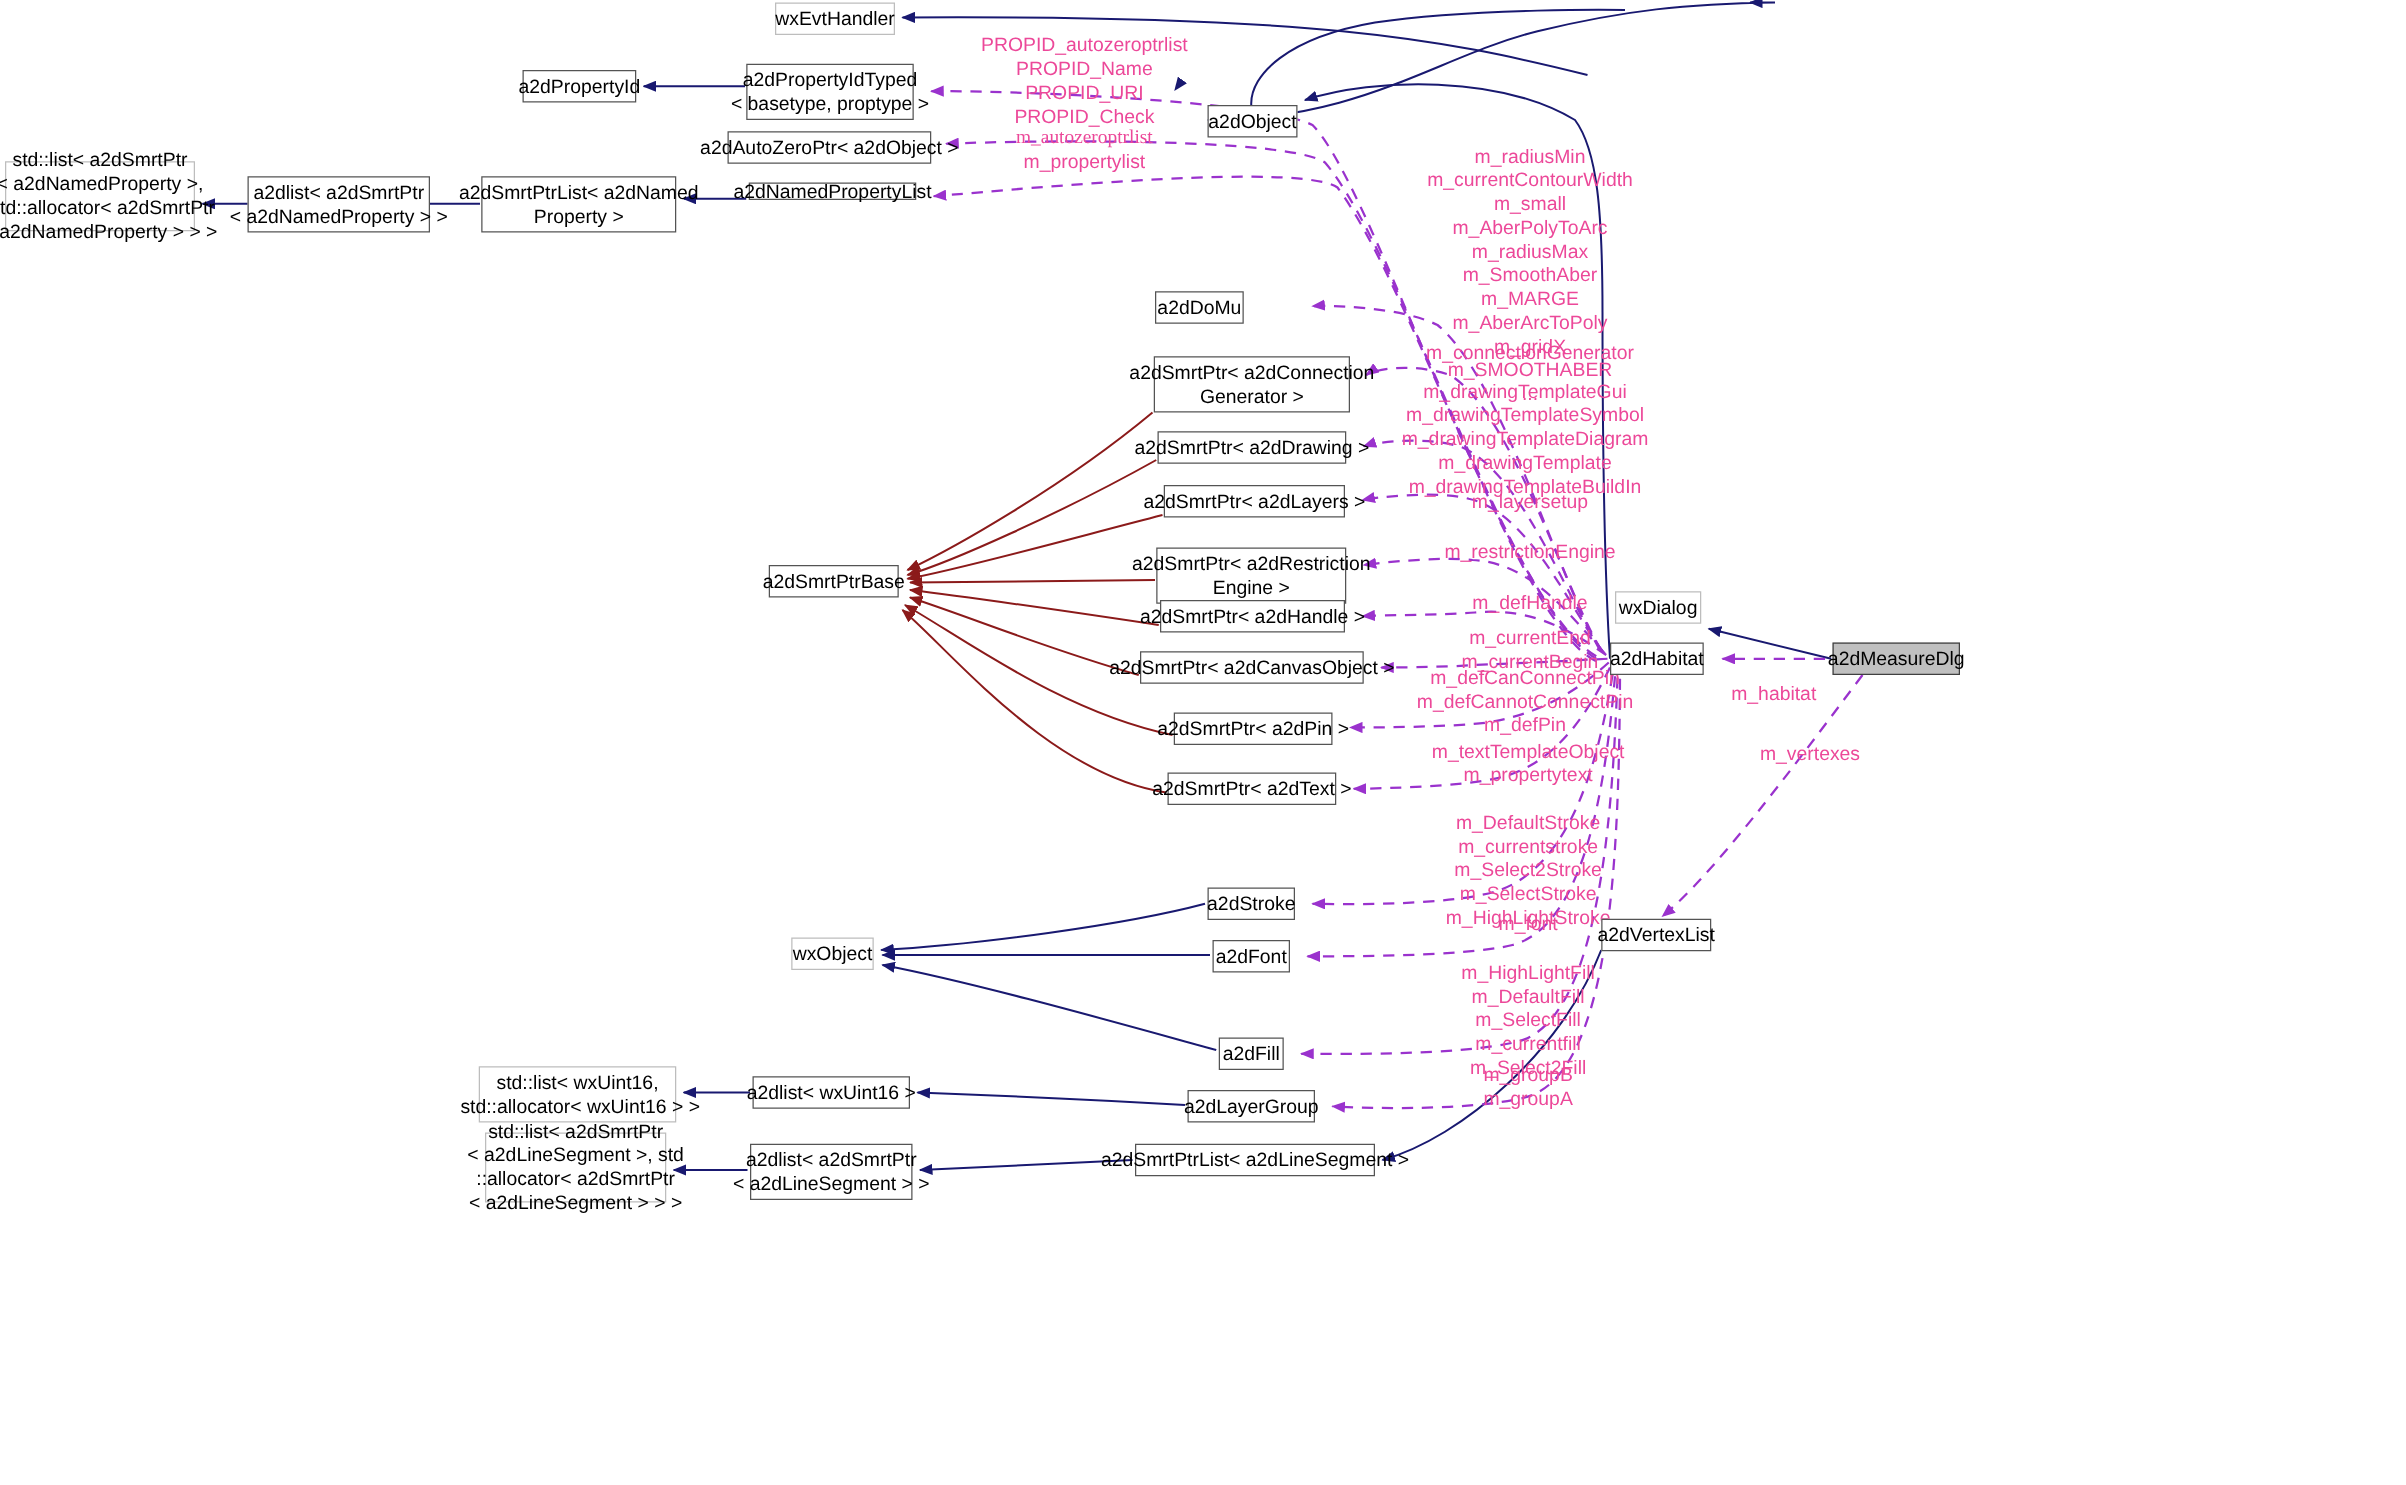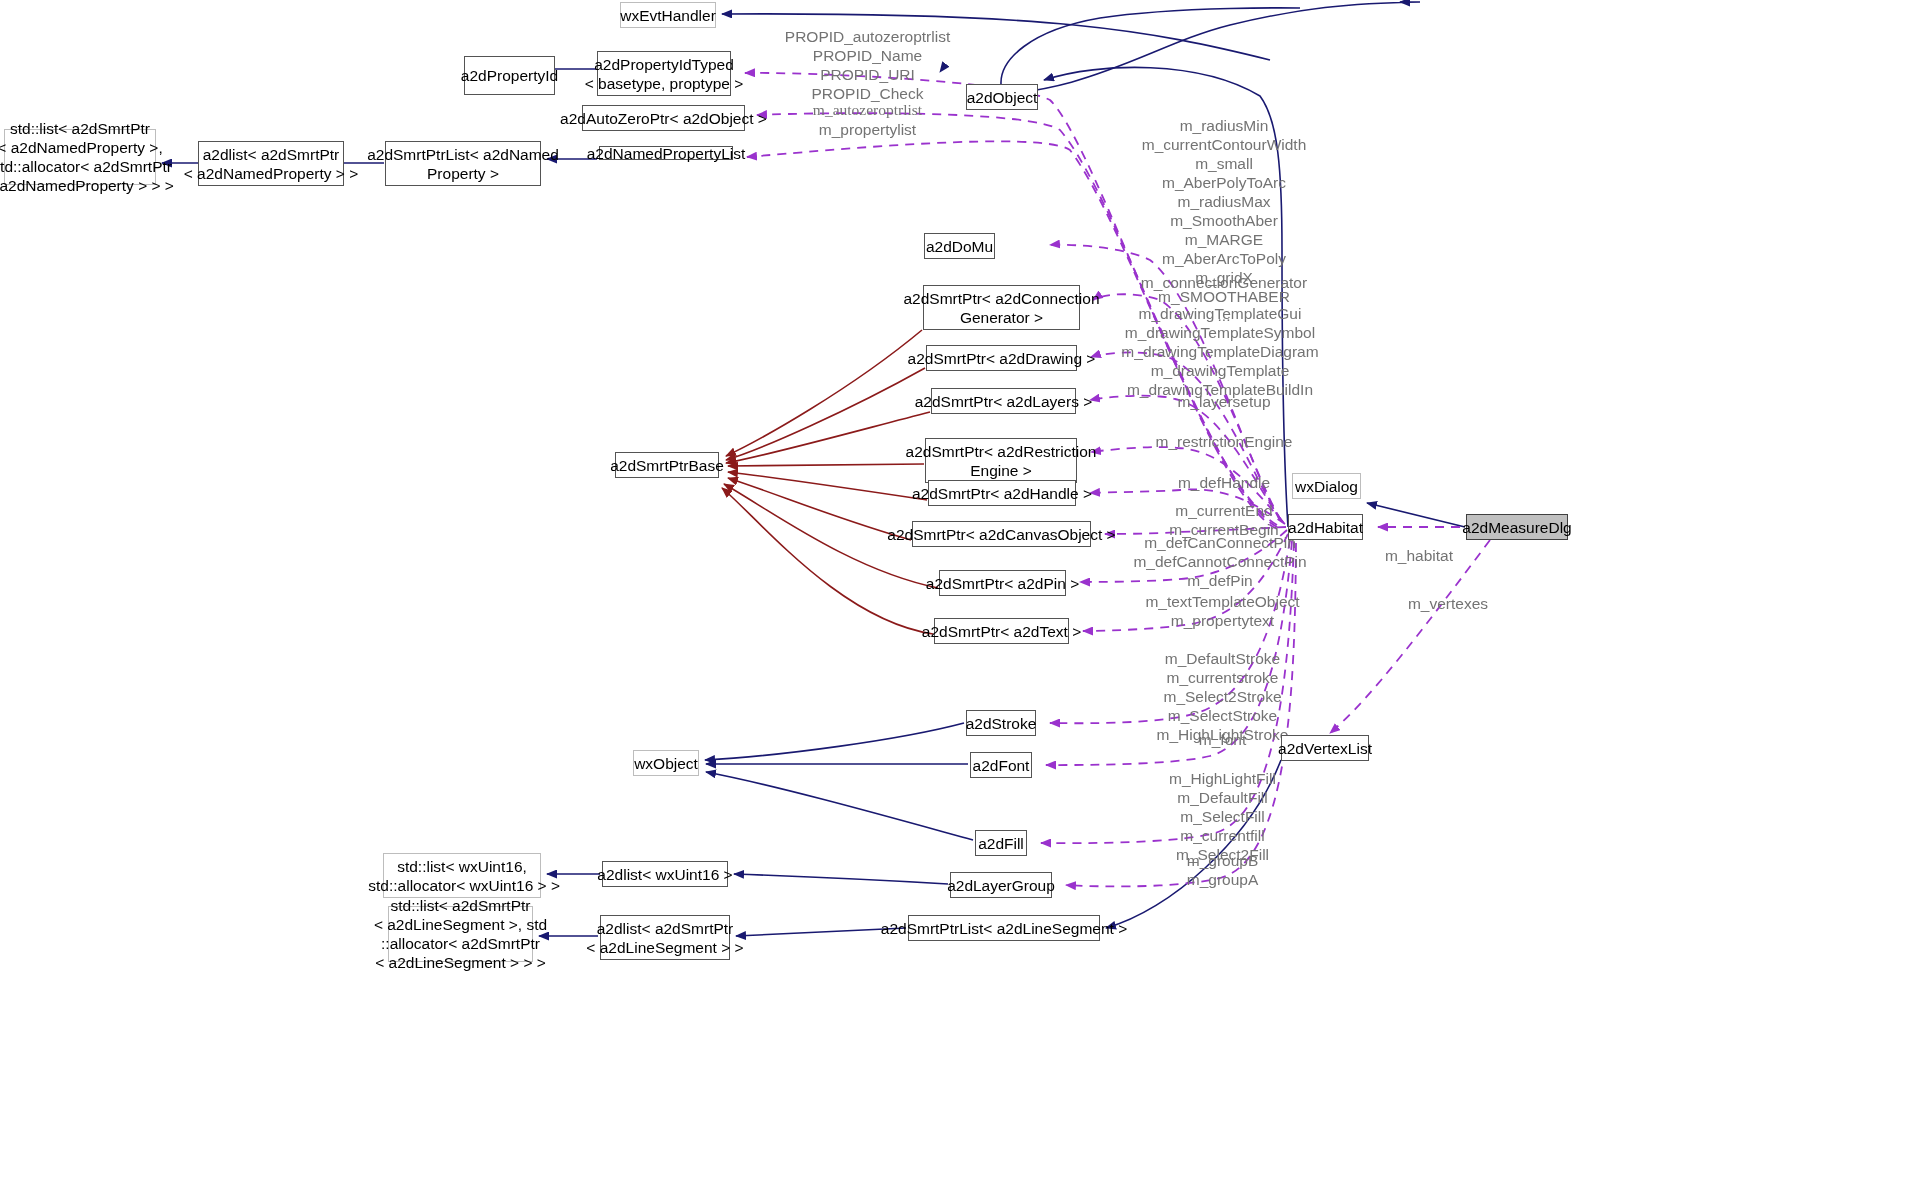--- a/index.html
+++ b/index.html
@@ -27,21 +27,21 @@
     white-space:pre;
     letter-spacing:0px;
     z-index:3;
   }
   .node.pale{border-color:#bdbdbd;}
   .node.current{background:#c0c0c0;border-color:#404040;}
   .edgelabel{
     position:absolute;
     font-size:15.5px;
     line-height:19px;
-    color:#737373;
+    color:#ec4899;
     text-align:center;
     white-space:pre;
     z-index:2;
   }
 </style>
 </head>
 <body>
 
 <div id="diagram">
 
@@ -108,21 +108,21 @@
       <path d="M1290,540 C1280,600 1260,690 1200,712 C1160,726 1060,723 1050,723"></path>
       <path d="M1292,541 C1285,620 1270,740 1210,756 C1170,766 1060,765 1046,765"></path>
       <path d="M1294,542 C1290,650 1280,815 1215,833 C1170,845 1060,843 1041,843"></path>
       <path d="M1296,543 C1295,680 1290,860 1220,878 C1170,890 1080,886 1066,885"></path>
       <path d="M1460,527 L1378,527"></path>
       <path d="M1490,540 C1430,620 1370,700 1330,733"></path>
     </g>
   </svg>
 
   <div class="node pale" style="left: 620px; top: 2px; width: 96px; height: 26px;"><span>wxEvtHandler</span></div>
-  <div class="node" style="left: 418px; top: 56px; width: 91px; height: 39px; margin-left: 46px;"><span>a2dPropertyId</span></div>
+  <div class="node" style="left: 418px; top: 56px; width: 91px; height: 26px;"><span>a2dPropertyId</span></div>
   <div class="node" style="left: 597px; top: 51px; width: 134px; height: 45px;"><span>a2dPropertyIdTyped
 &lt; basetype, proptype &gt;</span></div>
   <div class="node" style="left: 582px; top: 105px; width: 163px; height: 26px;"><span>a2dAutoZeroPtr&lt; a2dObject &gt;</span></div>
   <div class="node pale" style="left: 4px; top: 129px; width: 152px; height: 56px;"><span>std::list&lt; a2dSmrtPtr
 &lt; a2dNamedProperty &gt;,
  std::allocator&lt; a2dSmrtPtr
 &lt; a2dNamedProperty &gt; &gt; &gt;</span></div>
   <div class="node" style="left: 198px; top: 141px; width: 146px; height: 45px;"><span>a2dlist&lt; a2dSmrtPtr
 &lt; a2dNamedProperty &gt; &gt;</span></div>
   <div class="node" style="left: 385px; top: 141px; width: 156px; height: 45px;"><span>a2dSmrtPtrList&lt; a2dNamed

